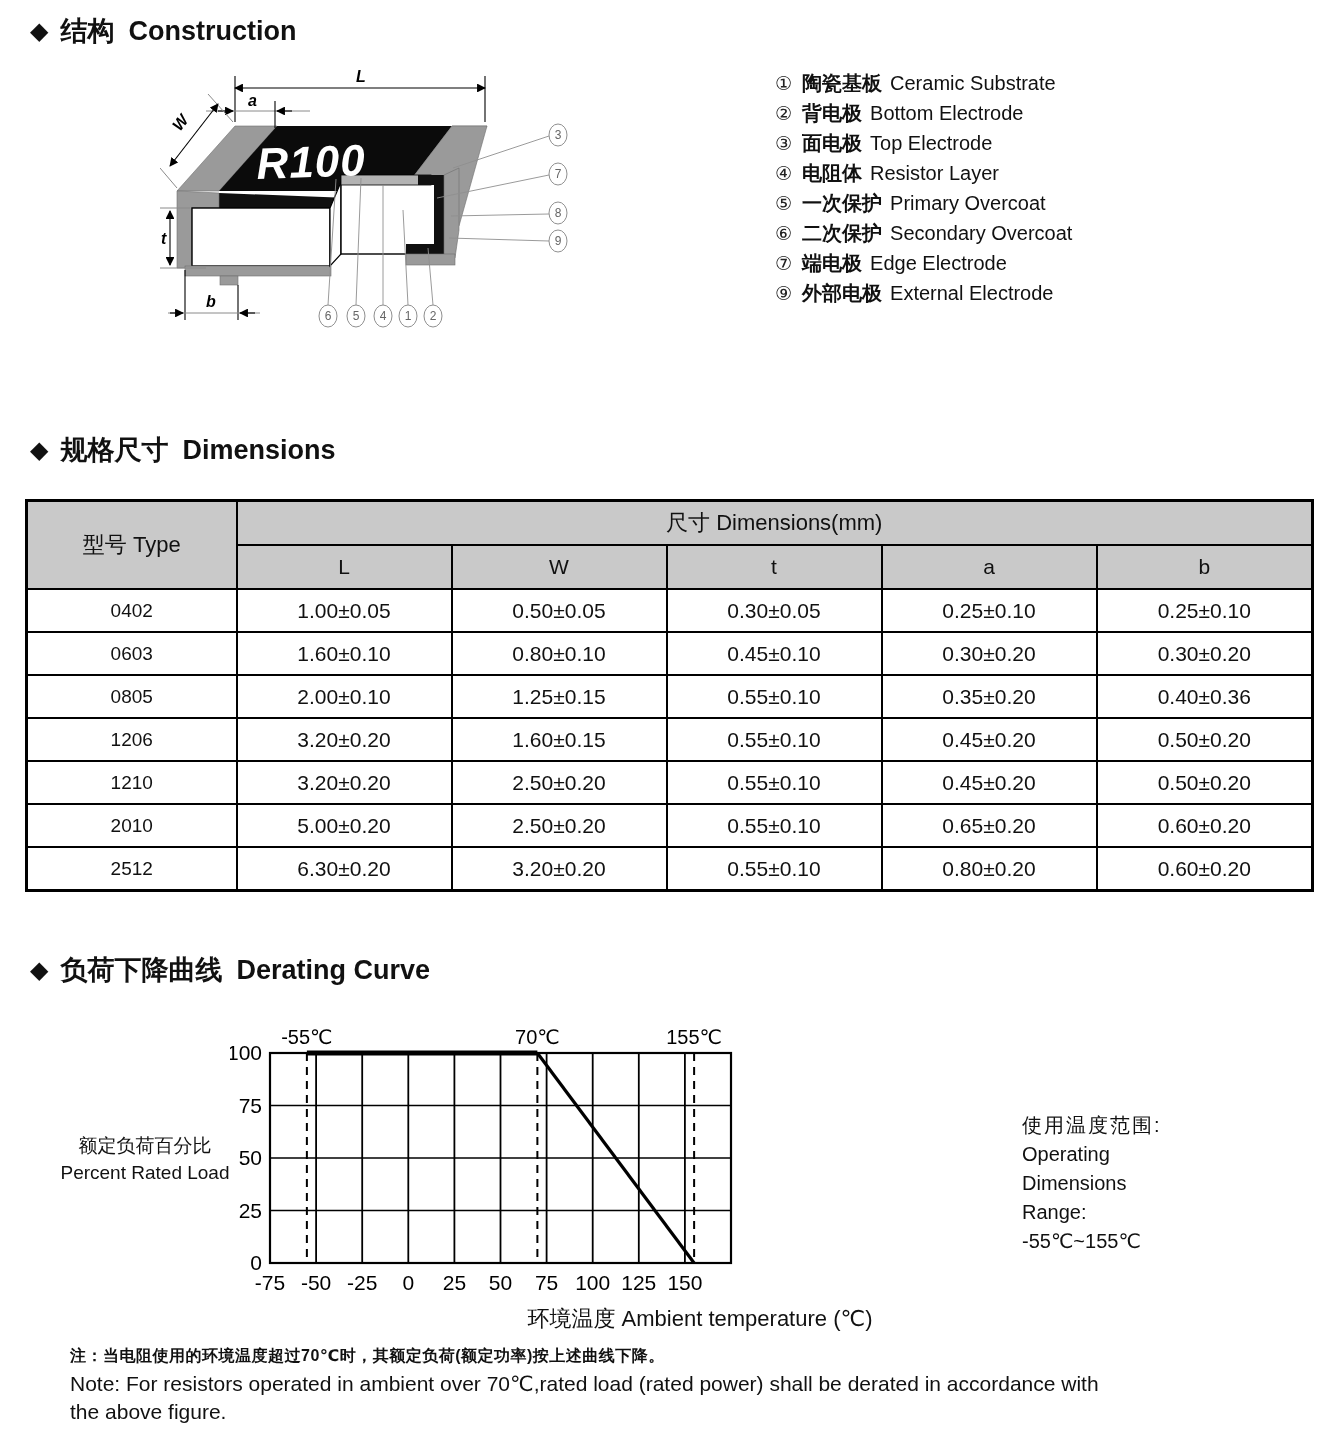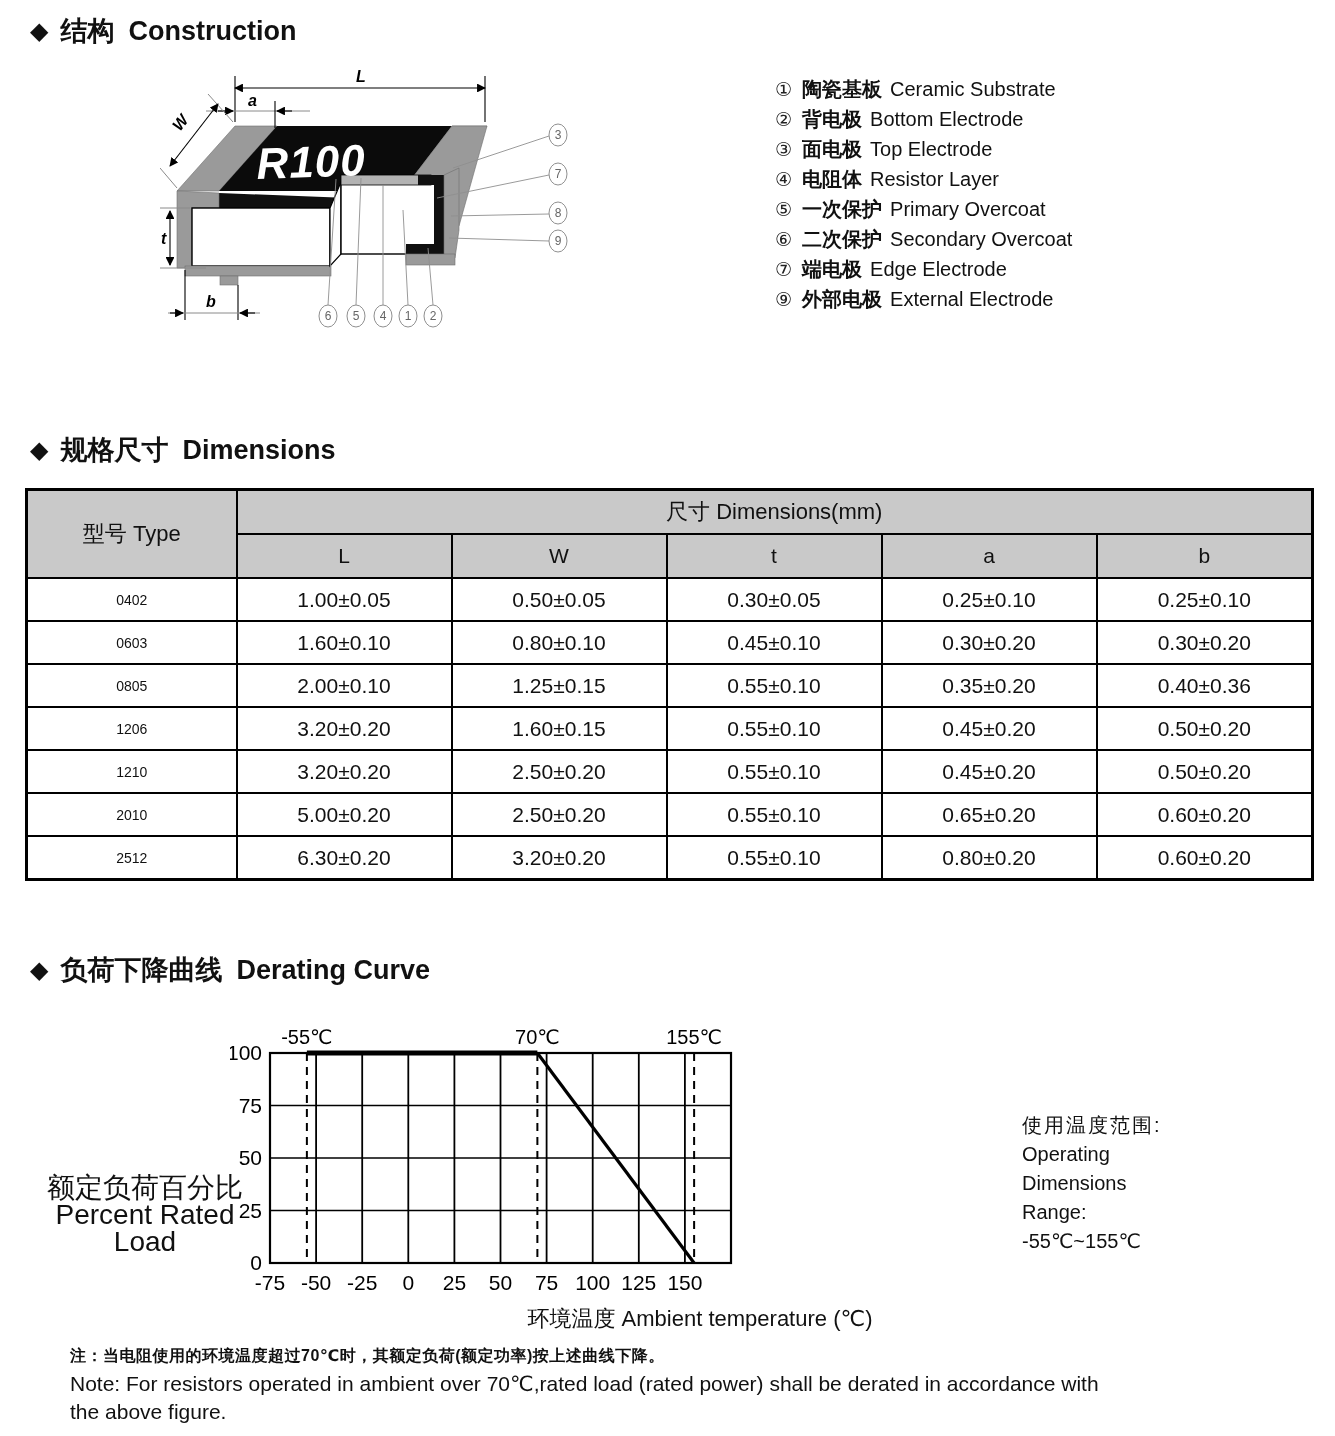--- a/index.html
+++ b/index.html
@@ -5,37 +5,37 @@
   html,body{margin:0;padding:0;background:#fff;}
   body{font-family:"Liberation Sans","DejaVu Sans",sans-serif;color:#111;}
   #page{position:relative;width:1335px;height:1436px;background:#fff;overflow:hidden;}
 
   .heading{position:absolute;left:30px;font-size:27px;font-weight:bold;white-space:nowrap;}
   .heading .bullet{font-size:24px;margin-right:12px;vertical-align:1px;}
   .heading .en{margin-left:14px;font-weight:bold;}
 
   
   #legend{position:absolute;left:775px;top:71px;}
-  .legend-item{height:30px;line-height:36px;font-size:20px;white-space:nowrap;}
+  .legend-item{height:30px;line-height:24px;font-size:20px;white-space:nowrap;}
   .legend-item .num{font-size:19px;margin-right:10px;color:#222;}
   .legend-item .cn{font-weight:600;margin-right:8px;}
   .legend-item .en{font-weight:400;}
 
   
-  #dim-table{position:absolute;left:25px;top:488px;width:1286px;border-collapse:collapse;table-layout:fixed;border-radius:11px;}
+  #dim-table{position:absolute;left:25px;top:499px;width:1286px;border-collapse:collapse;table-layout:fixed;border-radius:11px;}
   #dim-table th,#dim-table td{border:2px solid #000;text-align:center;padding:0;font-weight:normal;}
   #dim-table thead th{background:#c9c9c9;font-size:22px;}
   #dim-table .hrow1 th{height:42px;}
   #dim-table .hrow2 th{height:42px;font-size:21px;}
   #dim-table tbody td{height:41px;font-size:21px;background:#fff;}
-  #dim-table tbody td.typecol{font-size:14px;}
+  #dim-table tbody td.typecol{font-size:19px;}
   #dim-table{border:3px solid #000;}
 
   
-  #ylabel{position:absolute;left:40px;top:1174px;width:210px;text-align:center;line-height:27px;font-size:28px;}
+  #ylabel{position:absolute;left:40px;top:1132px;width:210px;text-align:center;line-height:27px;font-size:19px;}
   #right-note{position:absolute;left:1022px;top:1063px;line-height:29px;font-size:20px;white-space:nowrap;margin-top:48px;}
   #right-note .l0{letter-spacing:2px;}
   #xlabel{position:absolute;left:430px;top:1304px;width:540px;text-align:center;font-size:22px;}
 
   #notes{position:absolute;left:70px;top:1342px;line-height:28px;}
   #notes .cn{font-size:16px;font-weight:600;letter-spacing:0.5px;}
   #notes .en{font-size:21px;font-weight:400;}
 
   svg text{font-family:"Liberation Sans","DejaVu Sans",sans-serif;}
   .dimlab{font-size:16px;font-weight:bold;font-style:italic;}

